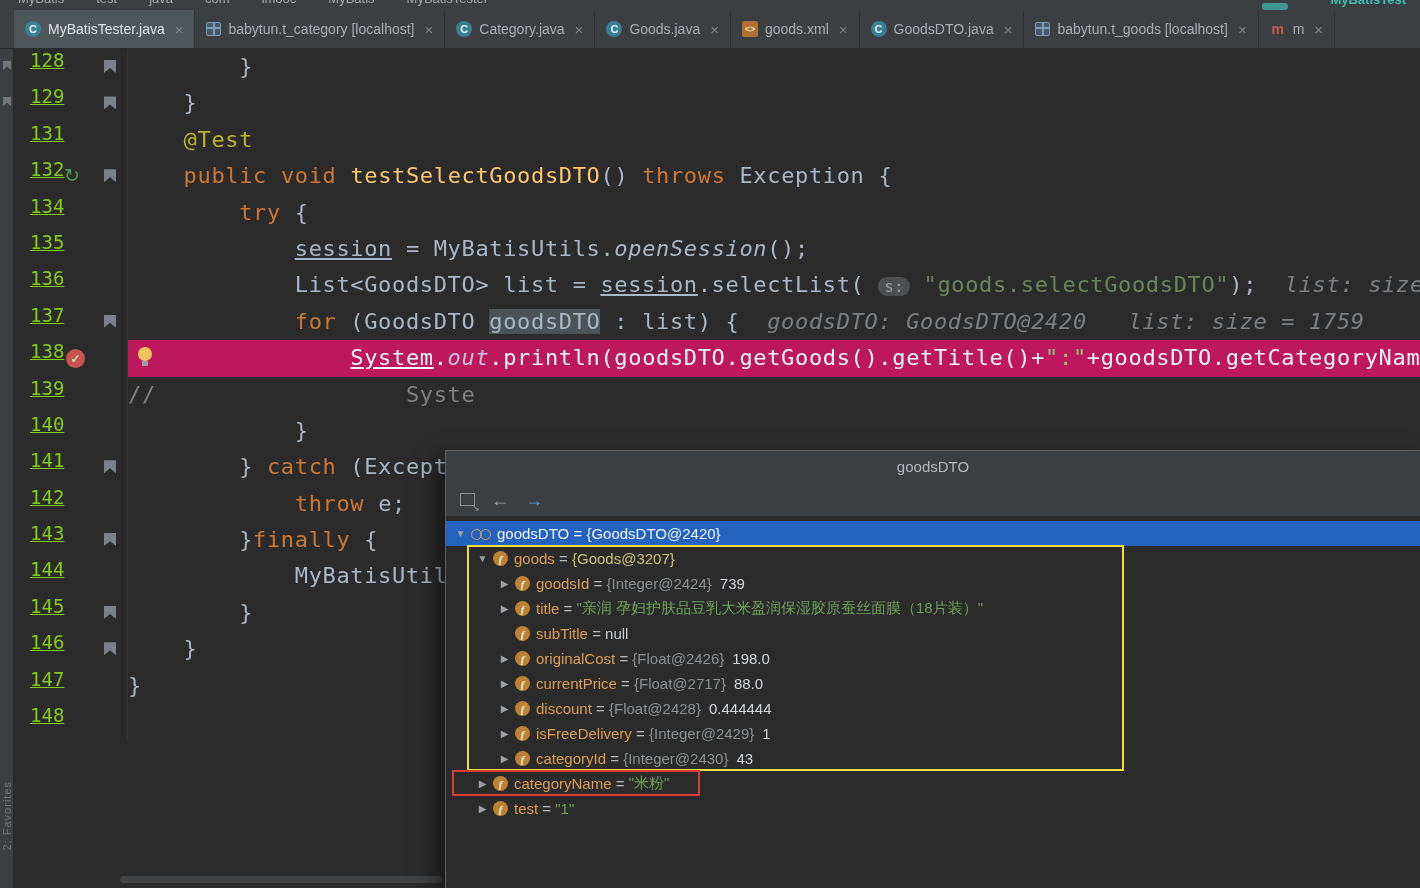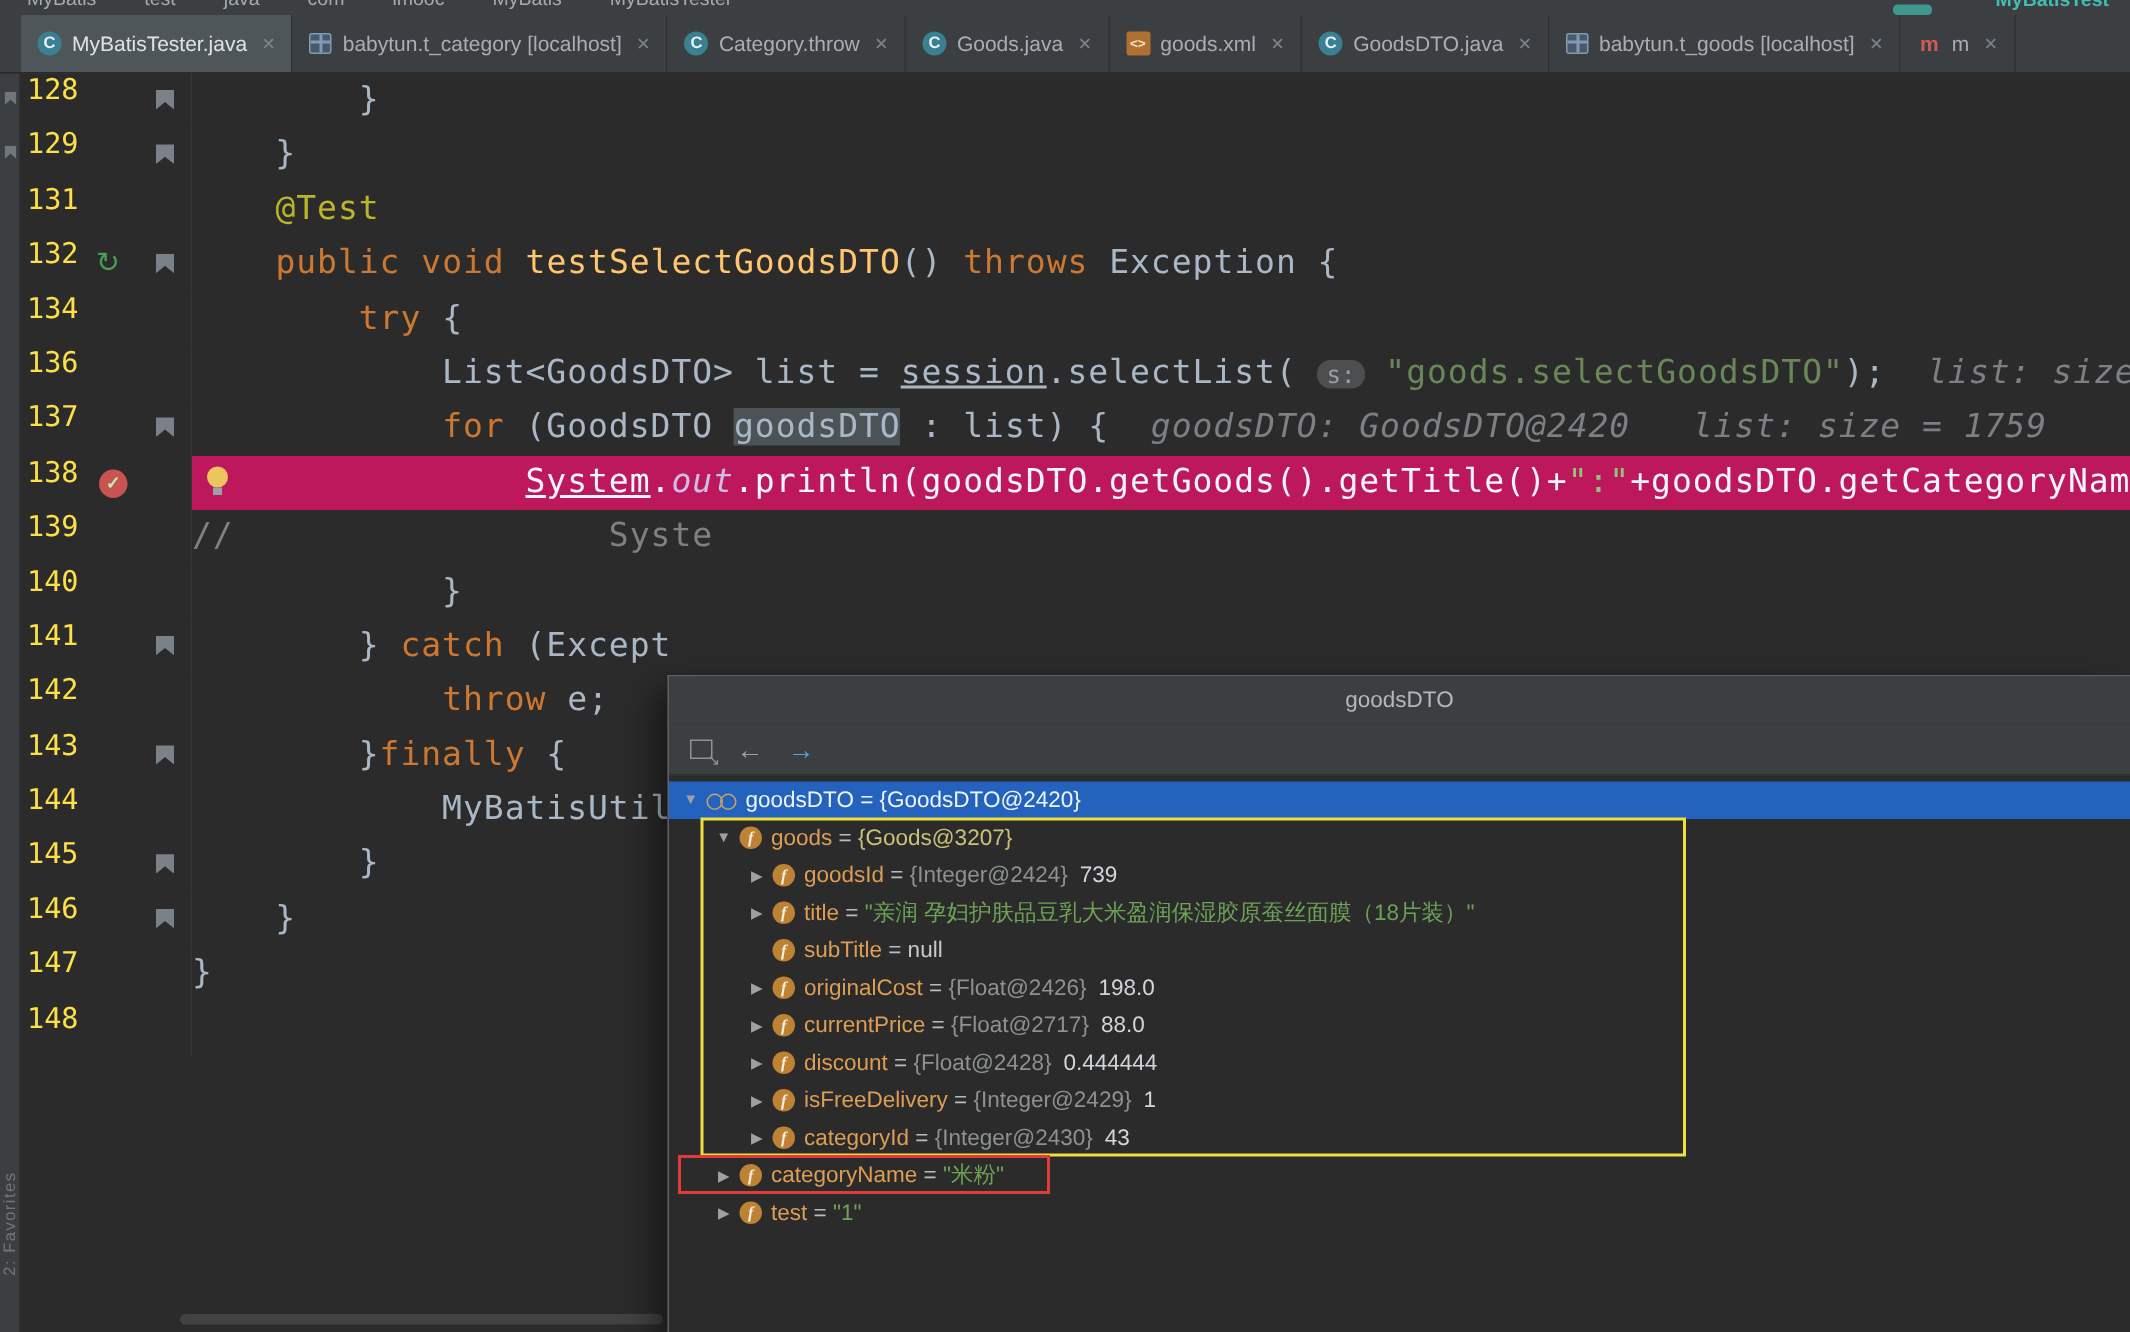--- a/index.html
+++ b/index.html
@@ -36,22 +36,22 @@
             border-right:1px solid #2a2a2a; z-index:5; }
   .stripe-label { position:absolute; left:1px; bottom:38px; writing-mode:vertical-rl; transform:rotate(180deg);
                   font-size:11px; color:#878c90; opacity:.7; letter-spacing:1px; white-space:nowrap; }
   .stripe-mark { position:absolute; left:3px; width:8px; height:9px; background:#7d848b; opacity:.8;
                  clip-path:polygon(0 0,100% 0,100% 100%,50% 62%,0 100%); }
 
   
   .editor { position:absolute; top:49px; left:14px; right:0; bottom:0; background:#2b2b2b; }
   .line { height:36.4px; display:flex; position:relative; }
   .gutter { width:114px; flex:none; position:relative; border-right:1px solid #333537; }
-  .lnum { position:absolute; left:4px; top:0; line-height:36.4px;
-          font:19px "DejaVu Sans Mono",monospace; color:#fde047; }
+  .lnum { position:absolute; left:16px; top:0; line-height:36.4px;
+          font:19px "DejaVu Sans Mono",monospace; color:#84cc16;text-decoration:underline; }
   .g-bookmark { position:absolute; left:90px; top:11px; width:12px; height:13px; background:#8a9199;
                 clip-path:polygon(0 0,100% 0,100% 100%,50% 62%,0 100%); opacity:.85; }
   .g-rerun { position:absolute; left:50px; top:5px; color:#499C54; font-size:19px; line-height:26px; }
   .g-breakpoint { position:absolute; left:52px; top:9px; width:19px; height:19px; border-radius:50%;
                   background:#c75450; display:flex; align-items:center; justify-content:center; }
   .bpcheck { color:#bfe8b0; font-size:12px; font-weight:bold; }
   .code { flex:1; font:22px/36.4px "DejaVu Sans Mono",monospace; letter-spacing:0.65px;
           white-space:pre; color:#a9b7c6; overflow:hidden; }
   .line.exec .code { background:#be185d; color:#eef4fb; }
   .tk-kw  { color:#cc7832; }
@@ -127,21 +127,21 @@
       <span>MyBatisTester.java</span>
       <span class="tabclose">×</span>
     </div>
     <div class="tab">
       <span class="tabic ic-table"></span>
       <span>babytun.t_category [localhost]</span>
       <span class="tabclose">×</span>
     </div>
     <div class="tab">
       <span class="tabic ic-class">C</span>
-      <span>Category.throw</span>
+      <span>Category.java</span>
       <span class="tabclose">×</span>
     </div>
     <div class="tab">
       <span class="tabic ic-class">C</span>
       <span>Goods.java</span>
       <span class="tabclose">×</span>
     </div>
     <div class="tab">
       <span class="tabic ic-xml">&lt;&gt;</span>
       <span>goods.xml</span>
@@ -198,20 +198,26 @@
           <span class="g-rerun">↻</span>
           <span class="g-bookmark"></span>
         </div>
         <div class="code"><span class="tk-plain">    </span><span class="tk-kw">public</span><span class="tk-plain"> </span><span class="tk-kw">void</span><span class="tk-plain"> </span><span class="tk-fn">testSelectGoodsDTO</span><span class="tk-plain">() </span><span class="tk-kw">throws</span><span class="tk-plain"> Exception {</span></div>
       </div>
       <div class="line">
         <div class="gutter">
           <span class="lnum">134</span>
         </div>
         <div class="code"><span class="tk-plain">        </span><span class="tk-kw">try</span><span class="tk-plain"> {</span></div>
+      </div>
+      <div class="line">
+        <div class="gutter">
+          <span class="lnum">135</span>
+        </div>
+        <div class="code"><span class="tk-plain">            </span><span class="tk-und">session</span><span class="tk-plain"> = MyBatisUtils.</span><span class="tk-itl">openSession</span><span class="tk-plain">();</span></div>
       </div>
       <div class="line">
         <div class="gutter">
           <span class="lnum">136</span>
         </div>
         <div class="code"><span class="tk-plain">            List&lt;GoodsDTO&gt; list = </span><span class="tk-und">session</span><span class="tk-plain">.selectList( </span><span class="tk-chip">s:</span><span class="tk-plain"> </span><span class="tk-str">"goods.selectGoodsDTO"</span><span class="tk-plain">);</span><span class="tk-hint">  list: size = 1759</span></div>
       </div>
       <div class="line">
         <div class="gutter">
           <span class="lnum">137</span>

